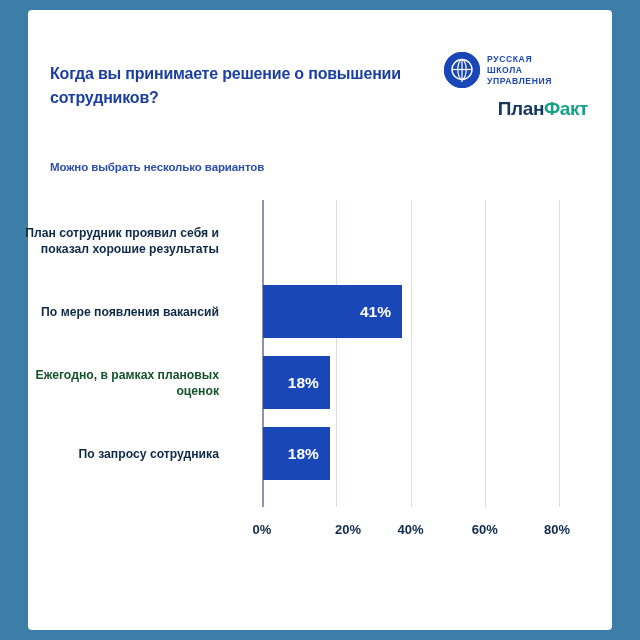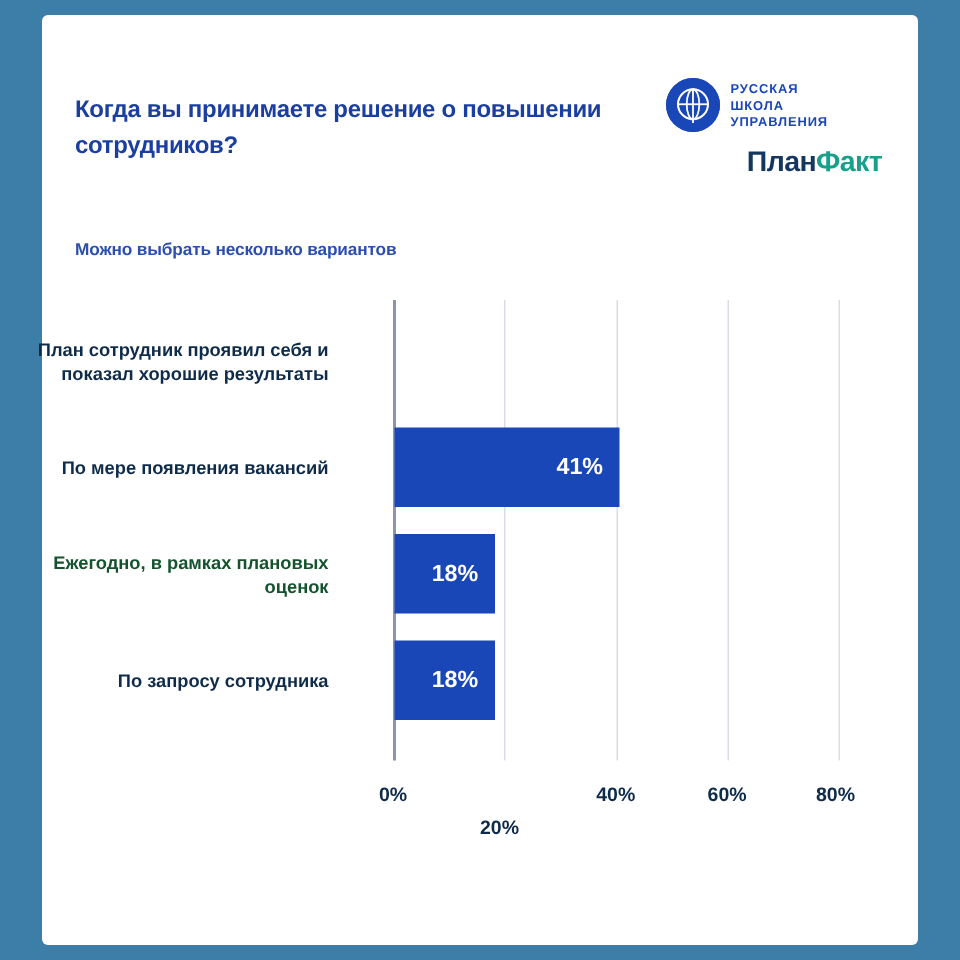--- a/index.html
+++ b/index.html
@@ -185,26 +185,26 @@
   </div>
 
   <div class="chart">
     <div class="plot">
       <div class="axis-y"></div>
     <div class="gridline" style="left: 74.25px; background: rgb(216, 221, 230);"></div>
         <div class="gridline" style="left: 148.5px; background: rgb(216, 221, 230);"></div>
         <div class="gridline" style="left: 222.75px; background: rgb(216, 221, 230);"></div>
         <div class="gridline" style="left: 297px; background: rgb(216, 221, 230);"></div>
         <div class="xtick" style="left: -30px;">0%</div>
-        <div class="xtick" style="left: 41px; margin-top: 22px;">20%</div>
+        <div class="xtick" style="left: 56px;">20%</div>
         <div class="xtick" style="left: 118.5px;">40%</div>
         <div class="xtick" style="left: 192.75px;">60%</div>
         <div class="xtick" style="left: 265px;">80%</div>
         <div class="cat-label" style="color: rgb(15, 43, 74); top: 24.5px;">План сотрудник проявил себя и показал хорошие результаты</div>
-        <div class="bar" style="left: 1px; top: 85px; width: 150px; background: rgb(26, 71, 184);">
+        <div class="bar" style="left: 1px; top: 85px; width: 139px; background: rgb(26, 71, 184);">
           <span class="bar-value">41%</span>
         </div>
         <div class="cat-label" style="color: rgb(15, 43, 74); top: 103.5px;">По мере появления вакансий</div>
         <div class="bar" style="left: 1px; top: 156px; width: 66.825px; background: rgb(26, 71, 184);">
           <span class="bar-value">18%</span>
         </div>
         <div class="cat-label" style="color: #14532d; top: 166.5px; margin-left: 43px;">Ежегодно, в рамках плановых оценок</div>
         <div class="bar" style="left: 1px; top: 227px; width: 66.825px; background: rgb(26, 71, 184);">
           <span class="bar-value">18%</span>
         </div>

